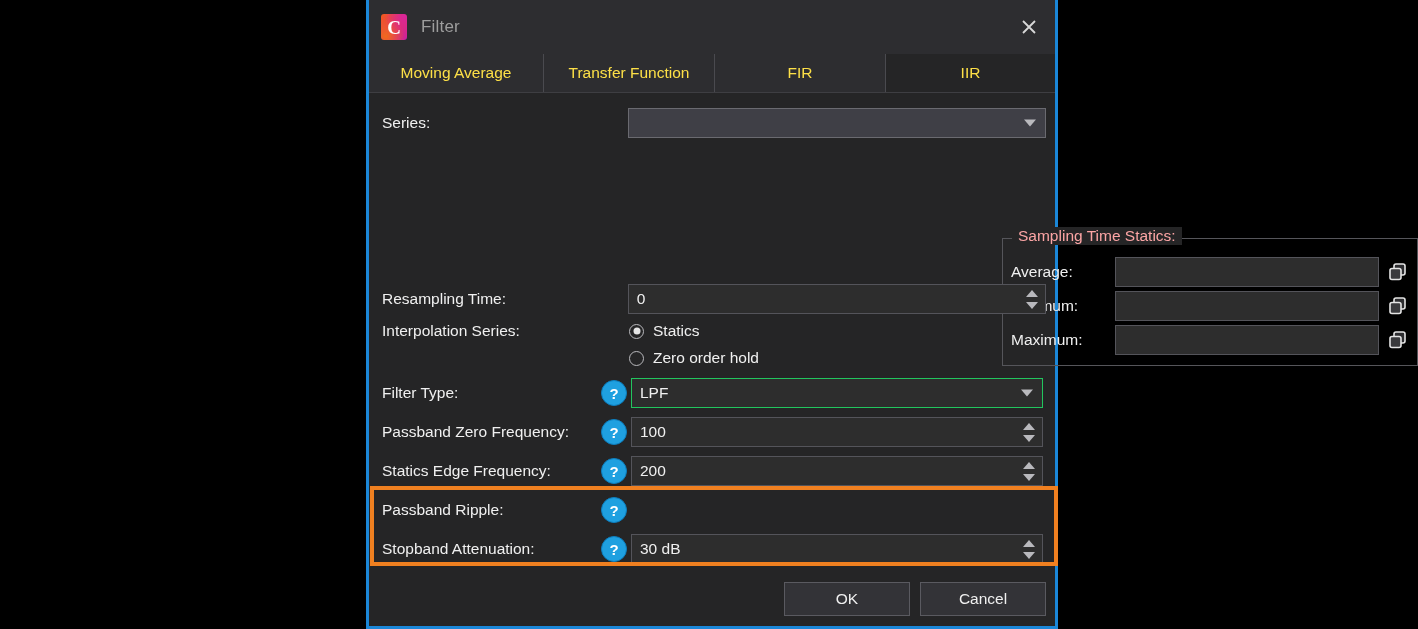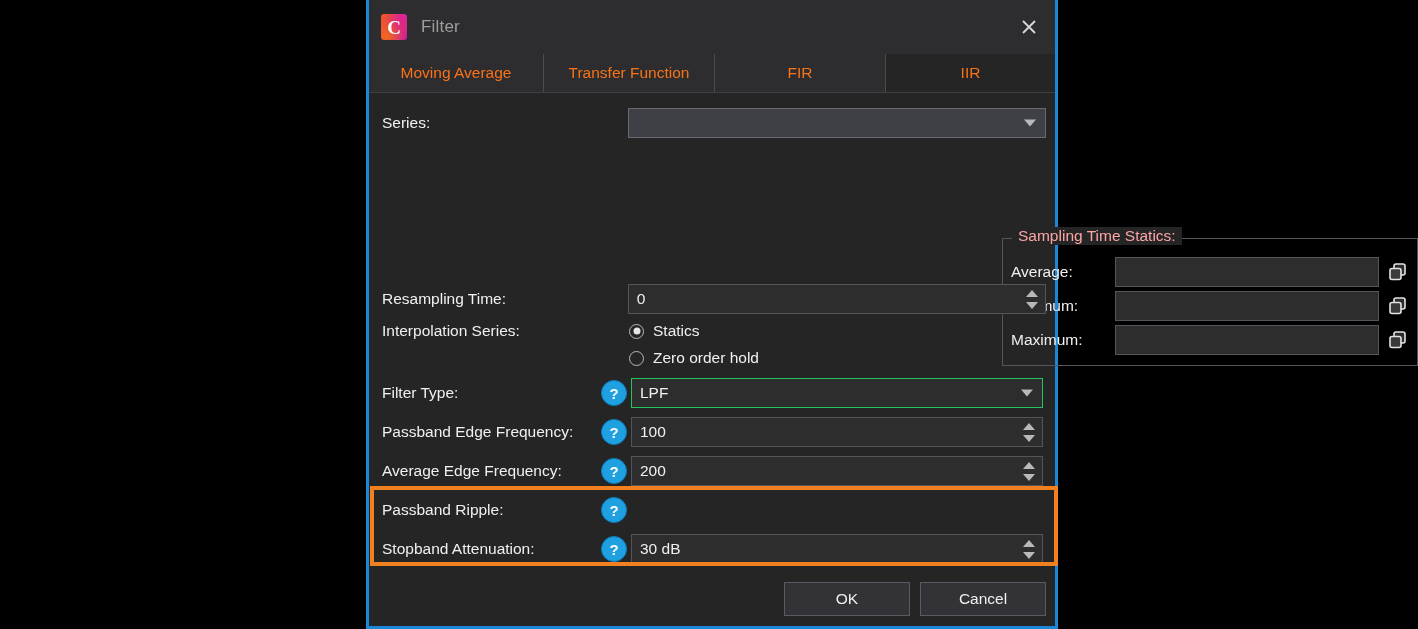--- a/index.html
+++ b/index.html
@@ -94,21 +94,21 @@
     min-height: 38px;
     background: #252526;
     padding: 0 0 0 0;
     margin: 0 0 0 0;
     border-bottom: 1px solid #3e3e42;
   }
   .tab {
     display: flex;
     align-items: center;
     justify-content: center;
-    color: #f97316;
+    color: #fde047;
     font-size: 15.5px;
     background: #2d2d30;
     border-right: 1px solid #4a4a4f;
     box-sizing: border-box;
     height: 100%;
   }
   .tab.t-ma     { width: 176px; }
   .tab.t-tf     { width: 172px; }
   .tab.t-fir    { width: 172px; }
   .tab.t-iir    { width: 170px; border-right: none; background: #252526; }
@@ -421,33 +421,33 @@
       <div class="row" style="top:284px; height:32px;">
         <div class="lbl" style="width:219px;">Filter Type:</div>
         <div class="help">?</div>
         <div class="field combo plain" style="width:412px; margin-left:4px;">
           <span>LPF</span>
           <span class="caret"></span>
         </div>
       </div>
 
       <div class="row" style="top:323px; height:32px;">
-        <div class="lbl" style="width:219px;">Passband Edge Frequency:</div>
+        <div class="lbl" style="width:219px;">Passband Zero Frequency:</div>
         <div class="help">?</div>
         <div class="field" style="width:412px; margin-left:4px;">
           <span>100</span>
           <span class="spin">
             <i class="up"></i>
             <i class="down"></i>
           </span>
         </div>
       </div>
 
       <div class="row" style="top:362px; height:32px;">
-        <div class="lbl" style="width:219px;">Average Edge Frequency:</div>
+        <div class="lbl" style="width:219px;">Statics Edge Frequency:</div>
         <div class="help">?</div>
         <div class="field" style="width:412px; margin-left:4px;">
           <span>200</span>
           <span class="spin">
             <i class="up"></i>
             <i class="down"></i>
           </span>
         </div>
       </div>
 

